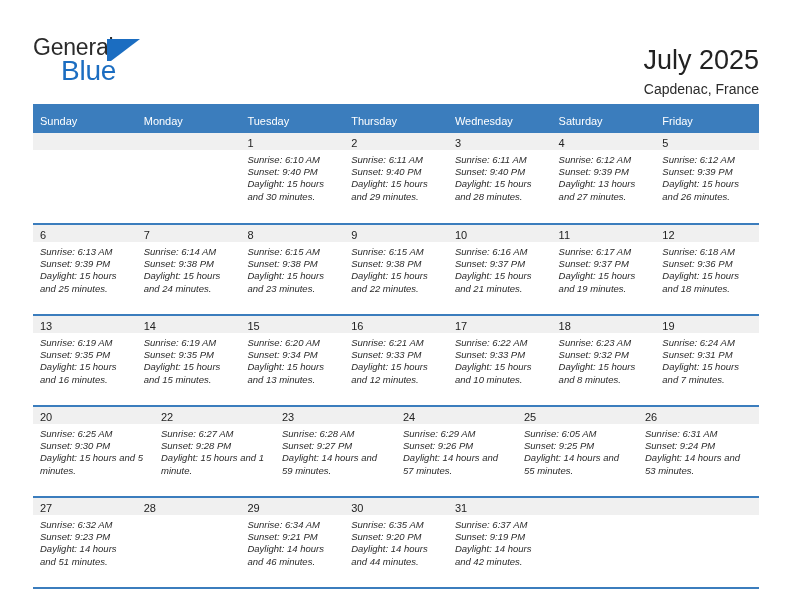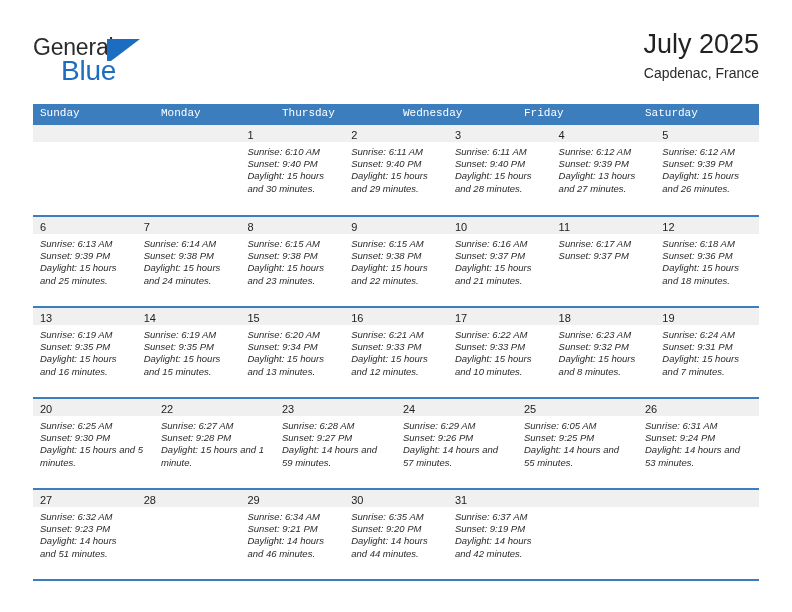--- a/index.html
+++ b/index.html
@@ -73,21 +73,21 @@
     margin-left: 28px;
     font-size: 28px;
     line-height: 26px;
     color: #1b6dc1;
     letter-spacing: -0.2px;
   }
 
   .titles {
     position: absolute;
     right: 0;
-    top: 0;
+    top: 16px;
     text-align: right;
   }
   .cal-title {
     font-size: 27px;
     line-height: 32px;
     color: #222222;
     white-space: nowrap;
   }
   .cal-subtitle {
     margin-top: 4px;
@@ -104,27 +104,26 @@
     top: 104px;
     width: 726px;
   }
   .weekdays {
     display: flex;
     background: #3b7dbd;
   }
   .weekday {
     flex: 1 1 0;
     box-sizing: border-box;
-    padding: 2px 0 5px 7px;
+    padding: 10px 0 5px 7px;
     font-size: 11px;
     line-height: 14px;
     color: #ffffff;
     white-space: nowrap;
     overflow: hidden;
-    font-family: Liberation Mono, monospace;
   }
 
   .week {
     display: flex;
     border-bottom: 2px solid #3b7dbd;
     height: 89px;
   }
   .week:first-of-type {
     height: 90px;
   }
@@ -182,24 +181,25 @@
       <div class="cal-subtitle">Capdenac, France</div>
     </div>
 
   </div>
 
   <div class="calendar">
 
     <div class="weekdays">
       <div class="weekday">Sunday</div>
       <div class="weekday">Monday</div>
+      <div class="weekday">Tuesday</div>
       <div class="weekday">Thursday</div>
       <div class="weekday">Wednesday</div>
+      <div class="weekday">Saturday</div>
       <div class="weekday">Friday</div>
-      <div class="weekday">Saturday</div>
     </div>
 
     <div id="weeks-container">
         <div class="week">
           <div class="day empty">
             <div class="day-band"><span class="day-num"></span></div>
           </div>
           <div class="day empty">
             <div class="day-band"><span class="day-num"></span></div>
           </div>
@@ -283,20 +283,21 @@
               <div>Sunrise: 6:16 AM</div>
               <div>Sunset: 9:37 PM</div>
               <div class="wrap">Daylight: 15 hours and 21 minutes.</div>
             </div>
           </div>
           <div class="day">
             <div class="day-band"><span class="day-num">11</span></div>
             <div class="day-body">
               <div>Sunrise: 6:17 AM</div>
               <div>Sunset: 9:37 PM</div>
+              <div class="wrap">Daylight: 15 hours and 19 minutes.</div>
             </div>
           </div>
           <div class="day">
             <div class="day-band"><span class="day-num">12</span></div>
             <div class="day-body">
               <div>Sunrise: 6:18 AM</div>
               <div>Sunset: 9:36 PM</div>
               <div class="wrap">Daylight: 15 hours and 18 minutes.</div>
             </div>
           </div>

